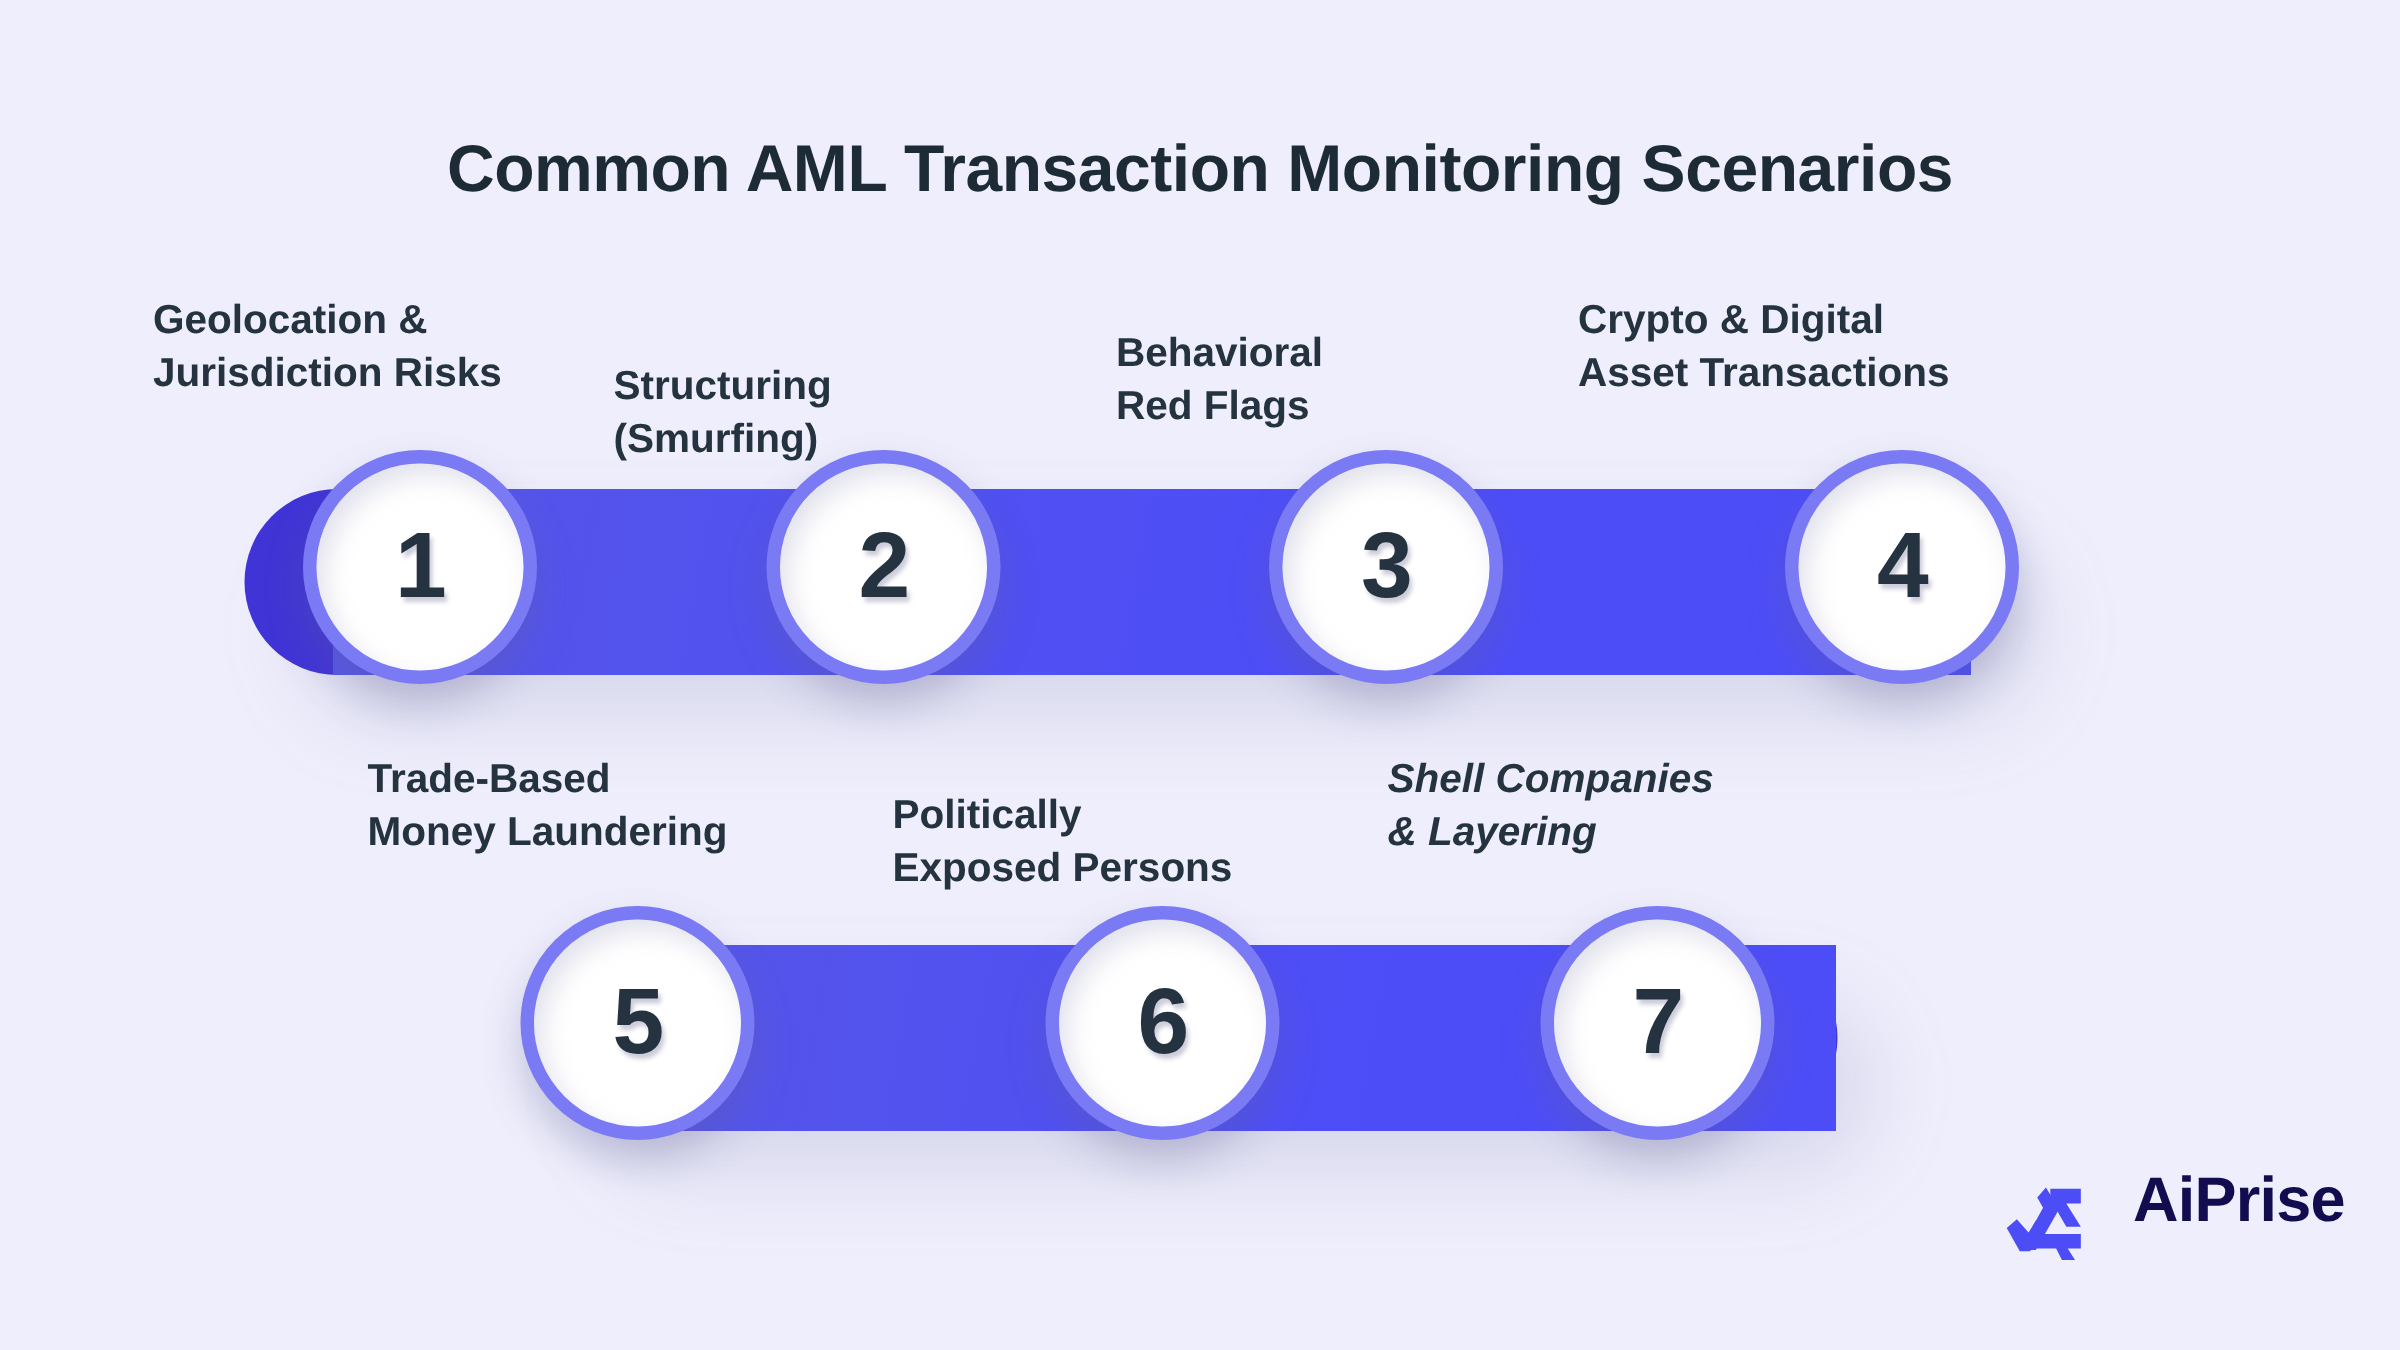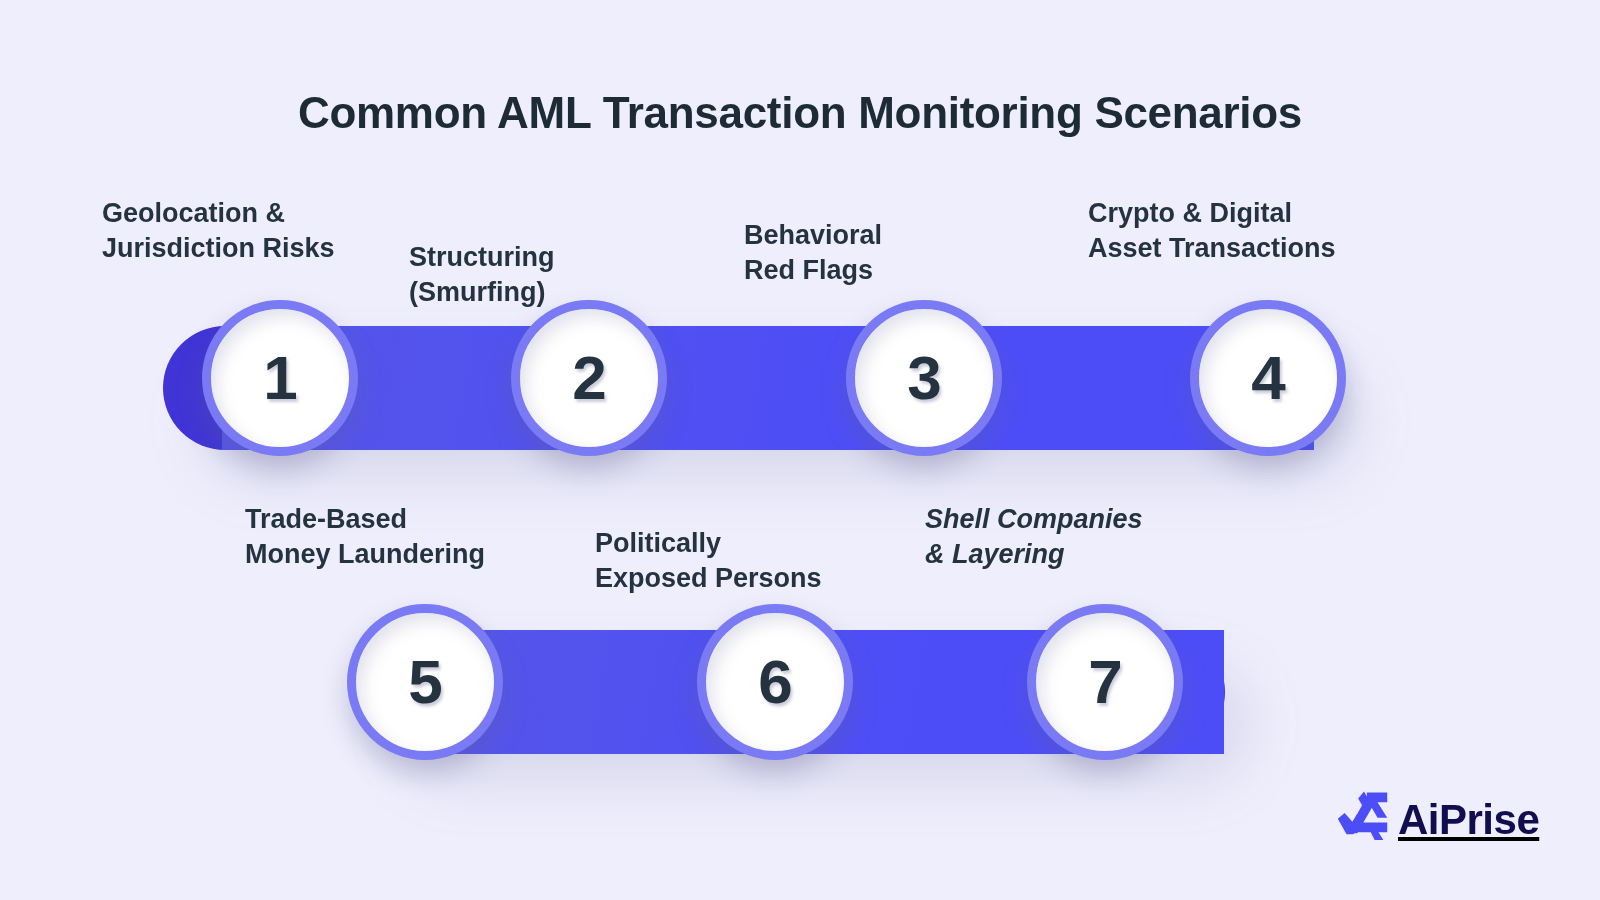--- a/index.html
+++ b/index.html
@@ -126,23 +126,22 @@
     white-space: pre-line;
   }
   .label-above { }
 
   
   .logo {
     position: absolute;
     left: 1332px;
     top: 779px;
     display: flex;
-    align-items: flex-end;
-    gap: 4px;
-    text-decoration: underline;
+    align-items: flex-start;
+    gap: 28px;
   }
   .logo-mark {
     width: 62px;
     height: 62px;
     display: block;
   }
   .logo-text {
     font-size: 42px;
     font-weight: bold;
     color: #110d4f;
@@ -182,21 +181,21 @@
 
     <div class="step">
       <div class="step-label label-above" style="left:744px; top:196px;margin-top:22px;">Behavioral
 Red Flags</div>
       <div class="step-circle" style="left:846px; top:300px;">
         <span class="step-number">3</span>
       </div>
     </div>
 
     <div class="step">
-      <div class="step-label label-above" style="left:1088px; top:196px;">Crypto &amp; Digital
+      <div class="step-label label-above" style="left:1052px; top:196px;">Crypto &amp; Digital
 Asset Transactions</div>
       <div class="step-circle" style="left:1190px; top:300px;">
         <span class="step-number">4</span>
       </div>
     </div>
 
   </div>
 
   <div class="bar-drop" id="bar-drop-2"></div>
   <div class="bar-cap" id="bar-cap-row-2"></div>

